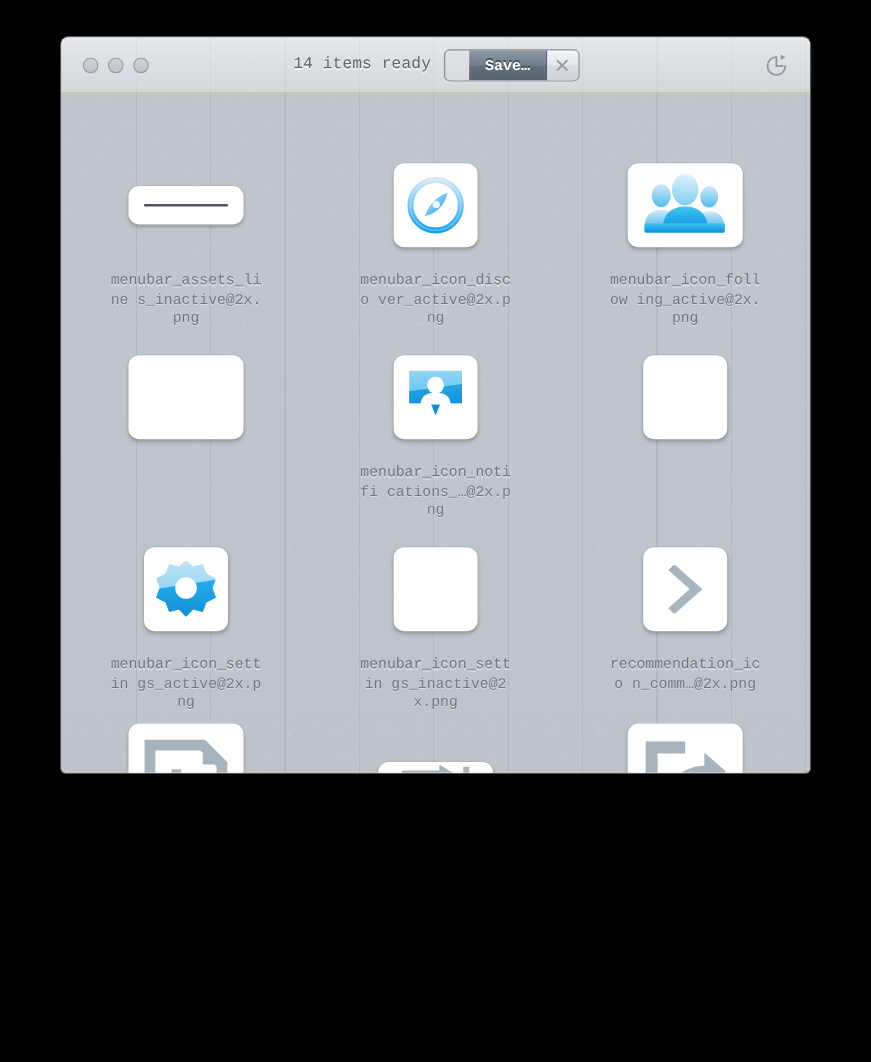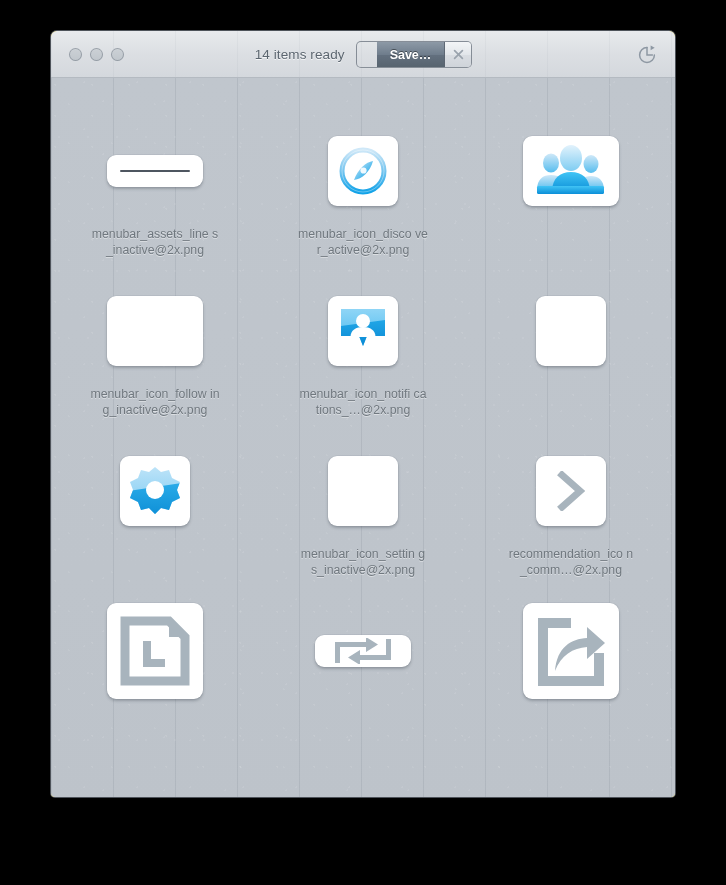--- a/index.html
+++ b/index.html
@@ -18,25 +18,26 @@
     height: 885px;
     background: #000000;
   }
 
   
   .window {
     position: absolute;
     left: 51px;
     top: 31px;
     width: 624px;
-    height: 766px;
+    height: 613px;
     border-radius: 6px 6px 4px 4px;
     overflow: hidden;
     background: #fde047;
     box-shadow: 0 0 0 1px rgba(120,128,138,0.65);
+    font-family: Liberation Mono, monospace;
   }
 
   
   .titlebar {
     position: relative;
     height: 47px;
     background:
       linear-gradient(180deg, #e8eaed 0%, #dcdfe3 48%, #d4d8dd 100%);
     border-bottom: 1px solid #b4bac1;
     box-sizing: border-box;
@@ -331,30 +332,30 @@
                   <path d="M45 48 C45 38 51 34 58 34 C65 34 71 38 71 48 Z" fill="url(#pplSide)"></path>
 
                   <ellipse cx="38" cy="16" rx="11" ry="13" fill="url(#pplHead)"></ellipse>
                   <path d="M19 50 C19 36 27 30 38 30 C49 30 57 36 57 50 Z" fill="url(#pplBody)"></path>
 
                   <rect x="4" y="44" width="67" height="8" rx="1.5" fill="url(#pplBody)"></rect>
                 </svg>
               </span>
             </div>
           </div>
+          <div class="label">menubar_icon_follow
+ing_active@2x.png</div>
         </div>
 
         <div class="cell">
           <div class="thumb-wrap">
             <div class="tile rect">
               <span></span>
             </div>
           </div>
-          <div class="label">menubar_icon_follow
-ing_inactive@2x.png</div>
         </div>
 
         <div class="cell">
           <div class="thumb-wrap">
             <div class="tile sq">
               <span>
                 <svg width="50" height="50" viewBox="0 0 50 50">
                   <defs>
                     <linearGradient id="ntTop" x1="0" y1="0" x2="0" y2="1">
                       <stop offset="0%" stop-color="#8fd5f6"></stop>
@@ -406,20 +407,22 @@
                   </defs>
                   <g clip-path="url(#gearClip)">
                     <rect x="0" y="0" width="52" height="52" fill="url(#grTop)"></rect>
                     <path d="M0 26 L52 18 L52 52 L0 52 Z" fill="url(#grBot)"></path>
                   </g>
                   <circle cx="26" cy="25" r="9" fill="#ffffff"></circle>
                 </svg>
               </span>
             </div>
           </div>
+          <div class="label">menubar_icon_settin
+gs_active@2x.png</div>
         </div>
 
         <div class="cell">
           <div class="thumb-wrap">
             <div class="tile sq">
               <span></span>
             </div>
           </div>
           <div class="label">menubar_icon_settin
 gs_inactive@2x.png</div>

